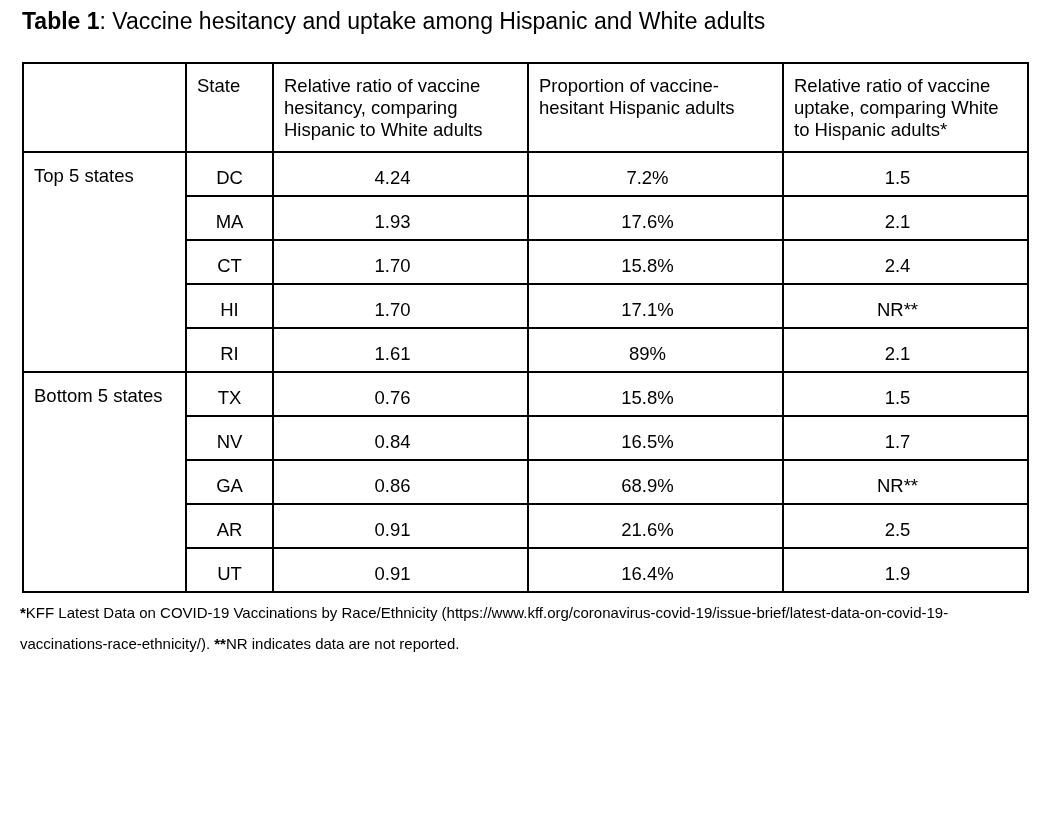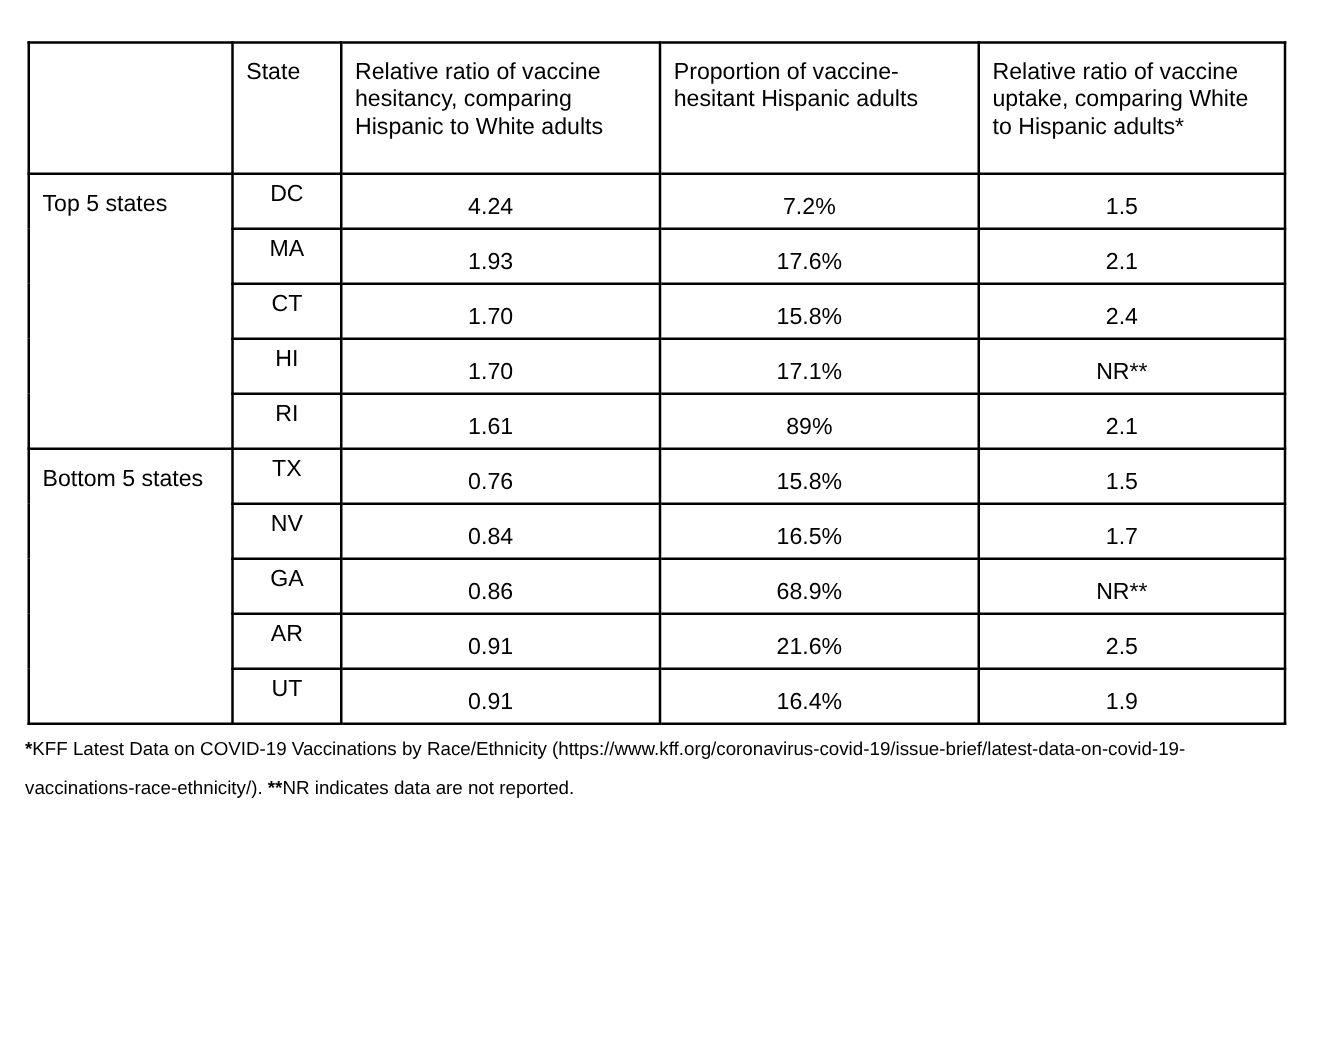--- a/index.html
+++ b/index.html
@@ -28,35 +28,35 @@
     margin-top: 26px;
   }
   .data-table th,
   .data-table td {
     border: 2px solid #000000;
     font-size: 18.5px;
     font-weight: normal;
     vertical-align: top;
     background: #ffffff;
   }
-  .data-table thead tr { height: 105px; }
+  .data-table thead tr { height: 89px; }
   .data-table tbody tr { height: 44px; }
   .data-table th {
     text-align: left;
     padding: 11px 15px 0 10px;
     line-height: 22px;
   }
   td.group-cell {
     text-align: left;
     padding: 12px 8px 0 10px;
     line-height: 22px;
   }
   td.state-cell {
     text-align: center;
-    padding: 4px 2px 0 2px;
+    padding: 14px 2px 0 2px;
     line-height: 22px;
   }
   td.val-cell {
     text-align: center;
     padding: 14px 28px 0 12px;
     line-height: 22px;
   }
 
   .footnote {
     margin: 4px 0 0 -2px;
@@ -64,20 +64,21 @@
     font-size: 15px;
     line-height: 31px;
   }
   .footnote .bold { font-weight: bold; }
 </style>
 </head>
 <body>
 
 <div class="page">
 
+  <p class="title"><span class="bold">Table 1</span><span>: Vaccine hesitancy and uptake among Hispanic and White adults</span></p>
 
   <table class="data-table">
     <colgroup>
       <col style="width:163px">
       <col style="width:87px">
       <col style="width:255px">
       <col style="width:255px">
       <col style="width:245px">
     </colgroup>
     <thead>

